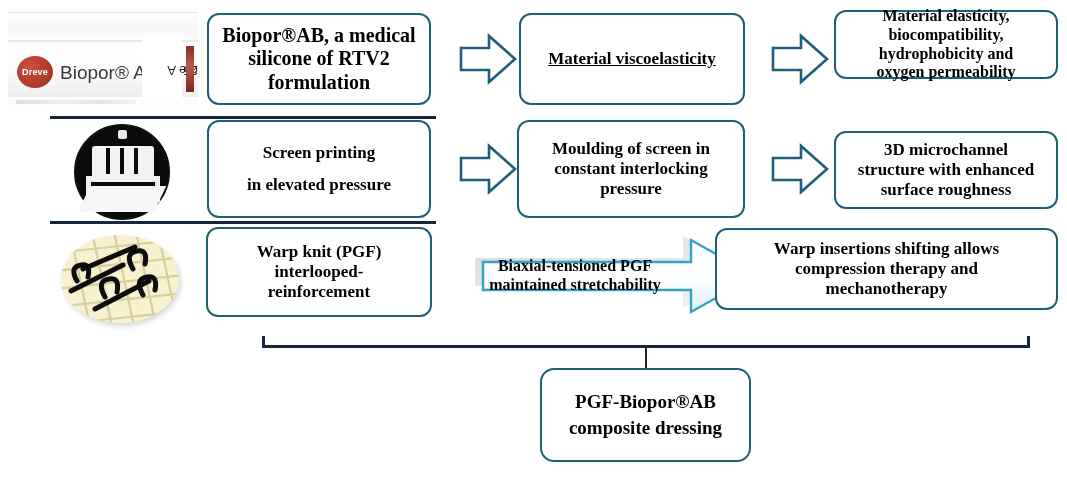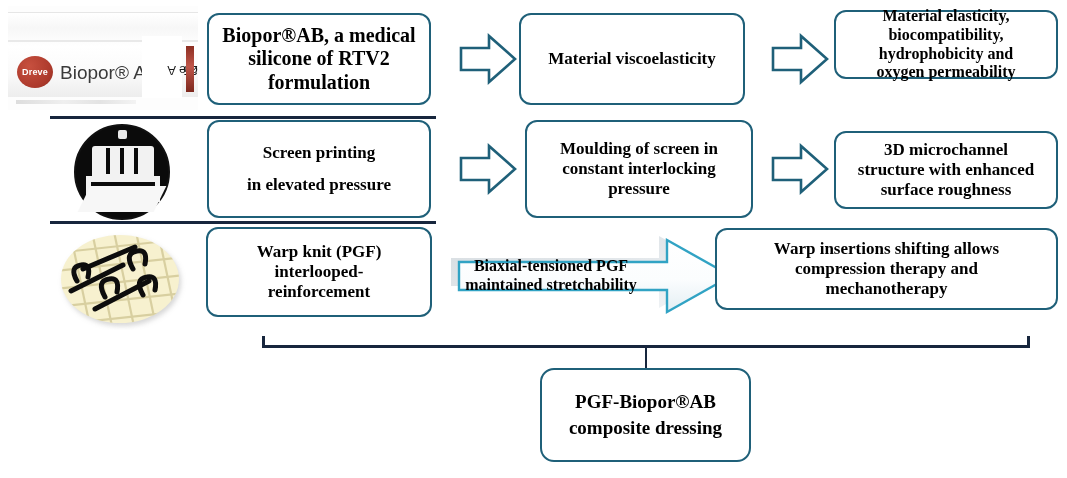--- a/index.html
+++ b/index.html
@@ -130,21 +130,21 @@
       <span>formulation</span>
     </span>
   </div>
 
   <div class="barrow" style="left:459px;top:33px;width:58px;height:52px;">
     <svg width="58" height="52" viewBox="0 0 58 52">
       <polygon points="2,15 30,15 30,3 56,26 30,49 30,37 2,37" fill="#ffffff" stroke="#1F6079" stroke-width="2.6" stroke-linejoin="miter"></polygon>
     </svg>
   </div>
 
-  <div class="pbox" style="left:519px;top:13px;width:226px;height:92px;font-size:17px;">
+  <div class="pbox" style="left:519px;top:13px;width:226px;height:92px;font-size:17px;text-decoration:underline;">
     <span class="txt">
       <span>Material viscoelasticity</span>
     </span>
   </div>
 
   <div class="barrow" style="left:771px;top:33px;width:58px;height:52px;">
     <svg width="58" height="52" viewBox="0 0 58 52">
       <polygon points="2,15 30,15 30,3 56,26 30,49 30,37 2,37" fill="#ffffff" stroke="#1F6079" stroke-width="2.6" stroke-linejoin="miter"></polygon>
     </svg>
   </div>
@@ -180,21 +180,21 @@
       <span>in elevated pressure</span>
     </span>
   </div>
 
   <div class="barrow" style="left:459px;top:143px;width:58px;height:52px;">
     <svg width="58" height="52" viewBox="0 0 58 52">
       <polygon points="2,15 30,15 30,3 56,26 30,49 30,37 2,37" fill="#ffffff" stroke="#1F6079" stroke-width="2.6" stroke-linejoin="miter"></polygon>
     </svg>
   </div>
 
-  <div class="pbox" style="left:517px;top:120px;width:228px;height:98px;font-size:17px;margin-left:8px;">
+  <div class="pbox" style="left:517px;top:120px;width:228px;height:98px;font-size:17px;">
     <span class="txt">
       <span>Moulding of screen in</span><br>
       <span>constant interlocking</span><br>
       <span>pressure</span>
     </span>
   </div>
 
   <div class="barrow" style="left:771px;top:143px;width:58px;height:52px;">
     <svg width="58" height="52" viewBox="0 0 58 52">
       <polygon points="2,15 30,15 30,3 56,26 30,49 30,37 2,37" fill="#ffffff" stroke="#1F6079" stroke-width="2.6" stroke-linejoin="miter"></polygon>
@@ -240,21 +240,21 @@
   </div>
 
   <div class="pbox" style="left:206px;top:227px;width:226px;height:90px;font-size:17px;">
     <span class="txt">
       <span>Warp knit (PGF)</span><br>
       <span>interlooped-</span><br>
       <span>reinforcement</span>
     </span>
   </div>
 
-  <div class="barrow" style="left:432px;top:234px;width:290px;height:84px;padding-left:13px;">
+  <div class="barrow" style="left:456px;top:234px;width:290px;height:84px;padding-left:13px;">
     <svg width="290" height="84" viewBox="0 0 290 84">
       <defs>
         <linearGradient id="agrad" x1="0" y1="0" x2="0" y2="1">
           <stop offset="0%" stop-color="#ffffff"></stop>
           <stop offset="55%" stop-color="#fbfdfe"></stop>
           <stop offset="100%" stop-color="#e3eef3"></stop>
         </linearGradient>
         <linearGradient id="ashade" x1="0" y1="0" x2="1" y2="1">
           <stop offset="0%" stop-color="#cfd6db"></stop>
           <stop offset="100%" stop-color="#eef2f5"></stop>

